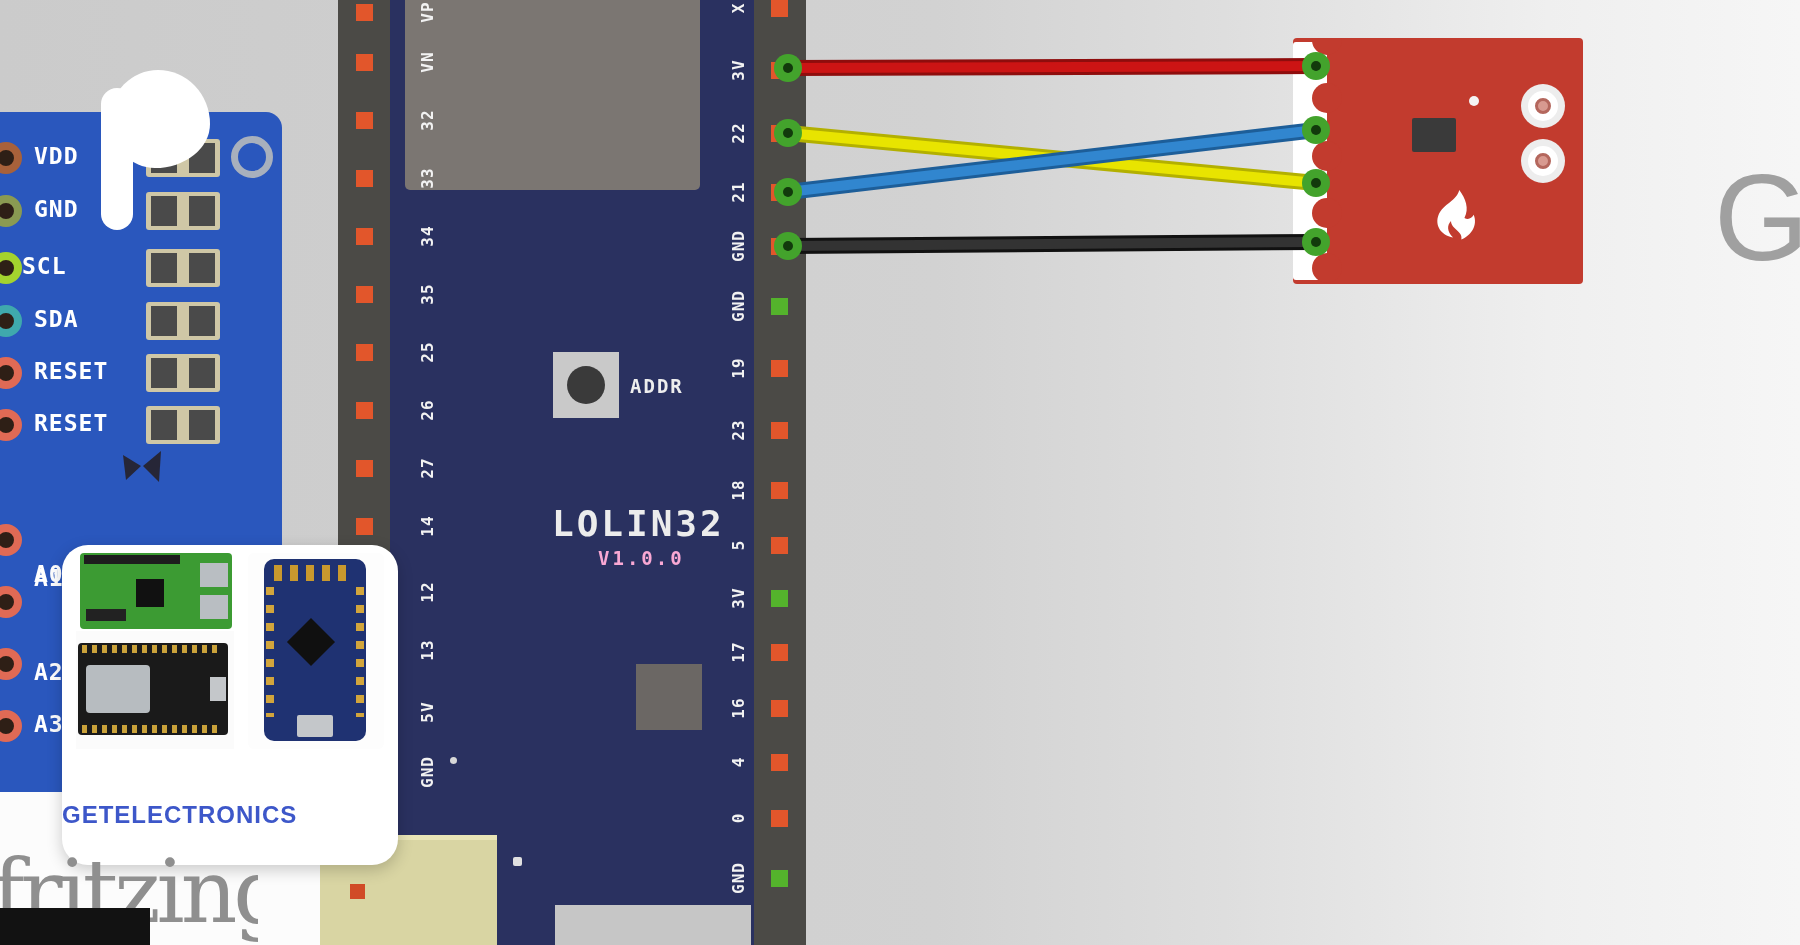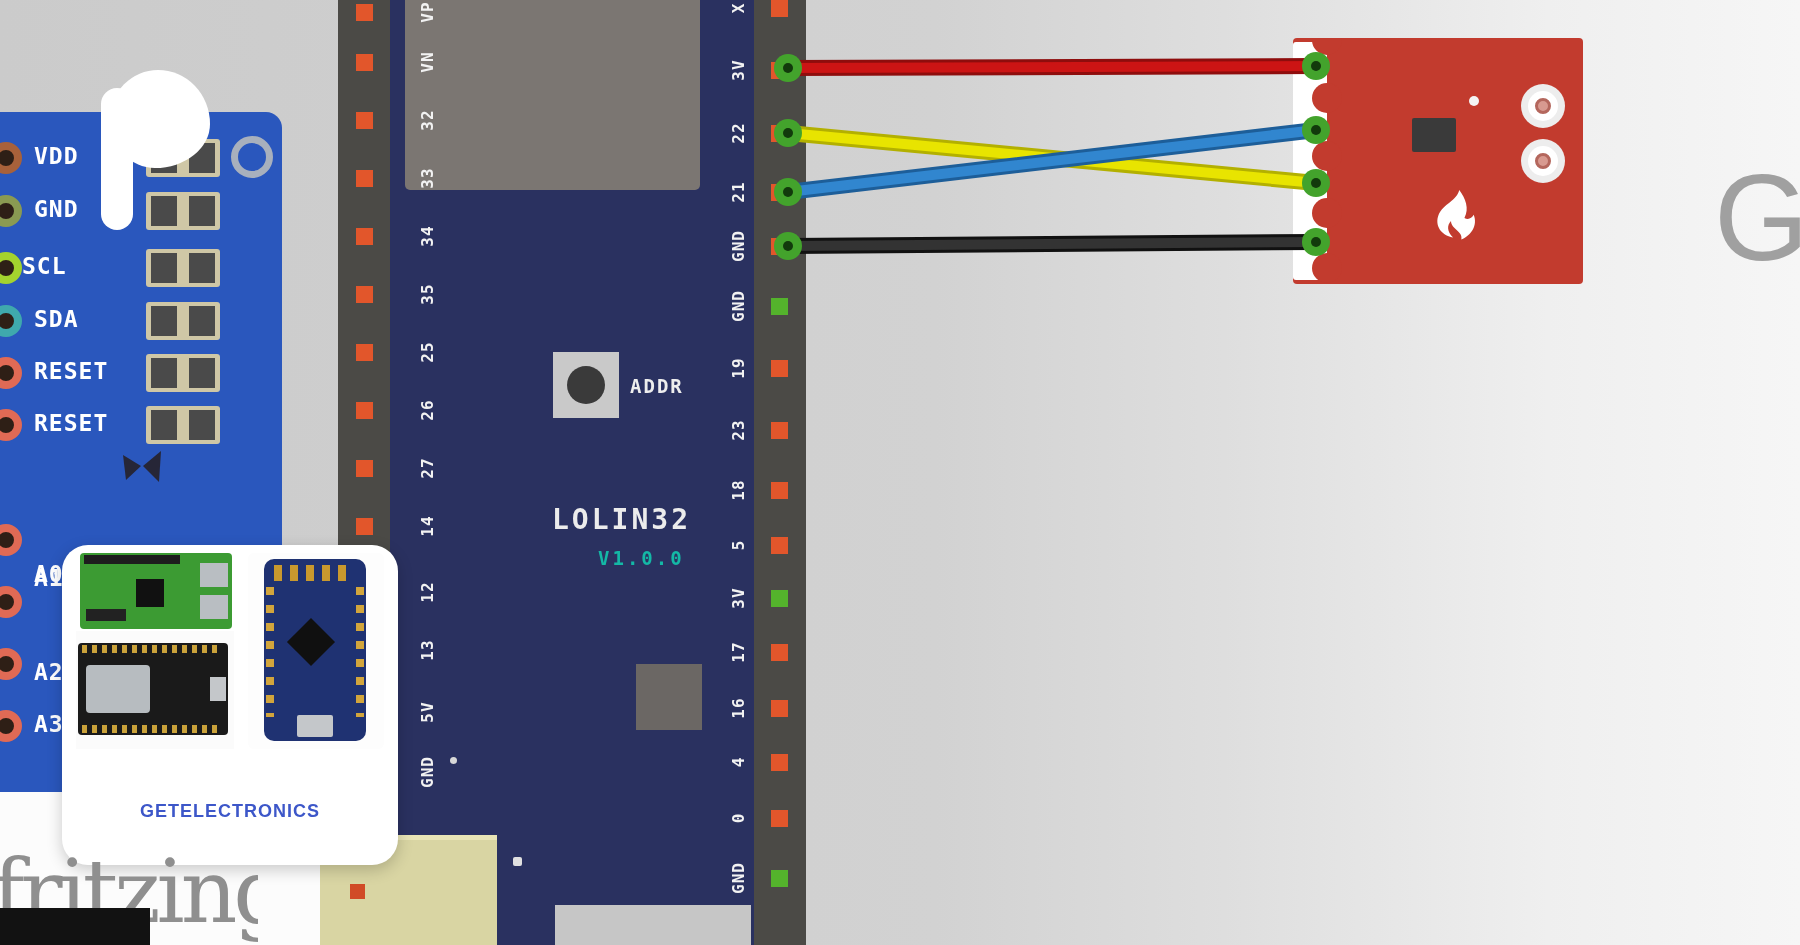--- a/index.html
+++ b/index.html
@@ -17,22 +17,22 @@
   .strip.l{left:0}.strip.r{right:0}
   .pad{width:17px;height:17px}
   .pad.orange{background:#e2562b}
   .pad.green{background:#54b32c}
   .esp-pin-label{width:36px;height:22px;display:flex;align-items:center;justify-content:center;
     transform:rotate(-90deg);color:#f2f2f2;font-weight:bold;font-size:16px;letter-spacing:1px}
   .shield{left:67px;top:0;width:295px;height:205px;background:#7b7672;border-radius:0 0 5px 5px}
   .reset-btn{left:215px;top:367px;width:66px;height:66px;background:#c9c9c9}
   .reset-dot{left:14px;top:14px;width:38px;height:38px;border-radius:50%;background:#3a3a3a}
   .reset-label{left:292px;top:390px;color:#eee;font-weight:bold;font-size:19px;letter-spacing:2px}
-  .esp-title{left:214px;top:518px;color:#ececec;font-weight:bold;font-size:28px;letter-spacing:3px}
-  .esp-version{left:260px;top:562px;color:#14b8a6;font-weight:bold;font-size:19px;letter-spacing:3px}
+  .esp-title{left:214px;top:518px;color:#ececec;font-weight:bold;font-size:36px;letter-spacing:3px}
+  .esp-version{left:260px;top:562px;color:#f9a8d4;font-weight:bold;font-size:19px;letter-spacing:3px}
   .esp-comp{left:298px;top:679px;width:66px;height:66px;background:#6b6764}
   .esp-usb{left:217px;top:920px;width:196px;height:70px;background:#c6c6c6}
   .esp-dot{left:175px;top:872px;width:9px;height:9px;background:#e0e0e0;border-radius:2px}
   .esp-dot2{left:112px;top:772px;width:7px;height:7px;background:#d8d8d8;border-radius:50%}
 
   
   .ads{left:-14px;top:112px;width:296px;height:680px;background:#2a57bd;border-radius:16px}
   .ads-ring{width:32px;height:32px;border-radius:50%;border:8px solid #d06a55;background:#2e1f16}
   .ads-label{color:#fff;font-weight:bold;font-size:23px;letter-spacing:1px}
   .smd{width:74px;height:38px;background:#cfc7a6;border-radius:3px}
@@ -78,22 +78,22 @@
   .wm-chip{left:30px;top:66px;width:34px;height:34px;background:#101010;transform:rotate(45deg)}
   .wm-pads-l{left:2px;top:28px;width:8px;height:130px;background:repeating-linear-gradient(180deg,#d2a53c 0 8px,#1f3272 8px 18px)}
   .wm-pads-r{right:2px;top:28px;width:8px;height:130px;background:repeating-linear-gradient(180deg,#d2a53c 0 8px,#1f3272 8px 18px)}
   .wm-usb{left:33px;bottom:4px;width:36px;height:22px;background:#c4c7ca;border-radius:2px}
   .img-devkit{left:14px;top:86px;width:158px;height:118px;background:#fbfbfb}
   .dk-board{left:2px;top:12px;width:150px;height:92px;background:#1a1a1a;border-radius:4px}
   .dk-shield{left:8px;top:22px;width:64px;height:48px;background:#b7bcc0;border-radius:4px}
   .dk-pins-t{left:4px;top:2px;width:140px;height:8px;background:repeating-linear-gradient(90deg,#caa23a 0 5px,#1a1a1a 5px 10px)}
   .dk-pins-b{left:4px;bottom:2px;width:140px;height:8px;background:repeating-linear-gradient(90deg,#caa23a 0 5px,#1a1a1a 5px 10px)}
   .dk-usb{right:2px;top:34px;width:16px;height:24px;background:#c4c7ca}
-  .brand{left:0;top:256px;width:100%;text-align:center;font-family:"Liberation Sans",sans-serif;
-    font-weight:bold;font-size:18px;letter-spacing:1px;color:#3d57c9}
+  .brand{left:0;top:256px;width:100%;text-align:left;font-family:"Liberation Sans",sans-serif;
+    font-weight:bold;font-size:24px;letter-spacing:1px;color:#3d57c9}
 
   
   .fritz-clip{left:-8px;top:842px;width:266px;height:103px;overflow:hidden}
   .fritz{left:0;top:0;font-family:"DejaVu Serif",serif;font-size:88px;line-height:100px;color:#8f8f8f;letter-spacing:-4px;white-space:nowrap}
   .blackbar{left:0;top:908px;width:150px;height:37px;background:#121212}
   .bigg{left:1714px;top:148px;font-family:"Liberation Sans",sans-serif;font-size:122px;color:#a0a0a0}
 </style>
 </head>
 <body>
 

